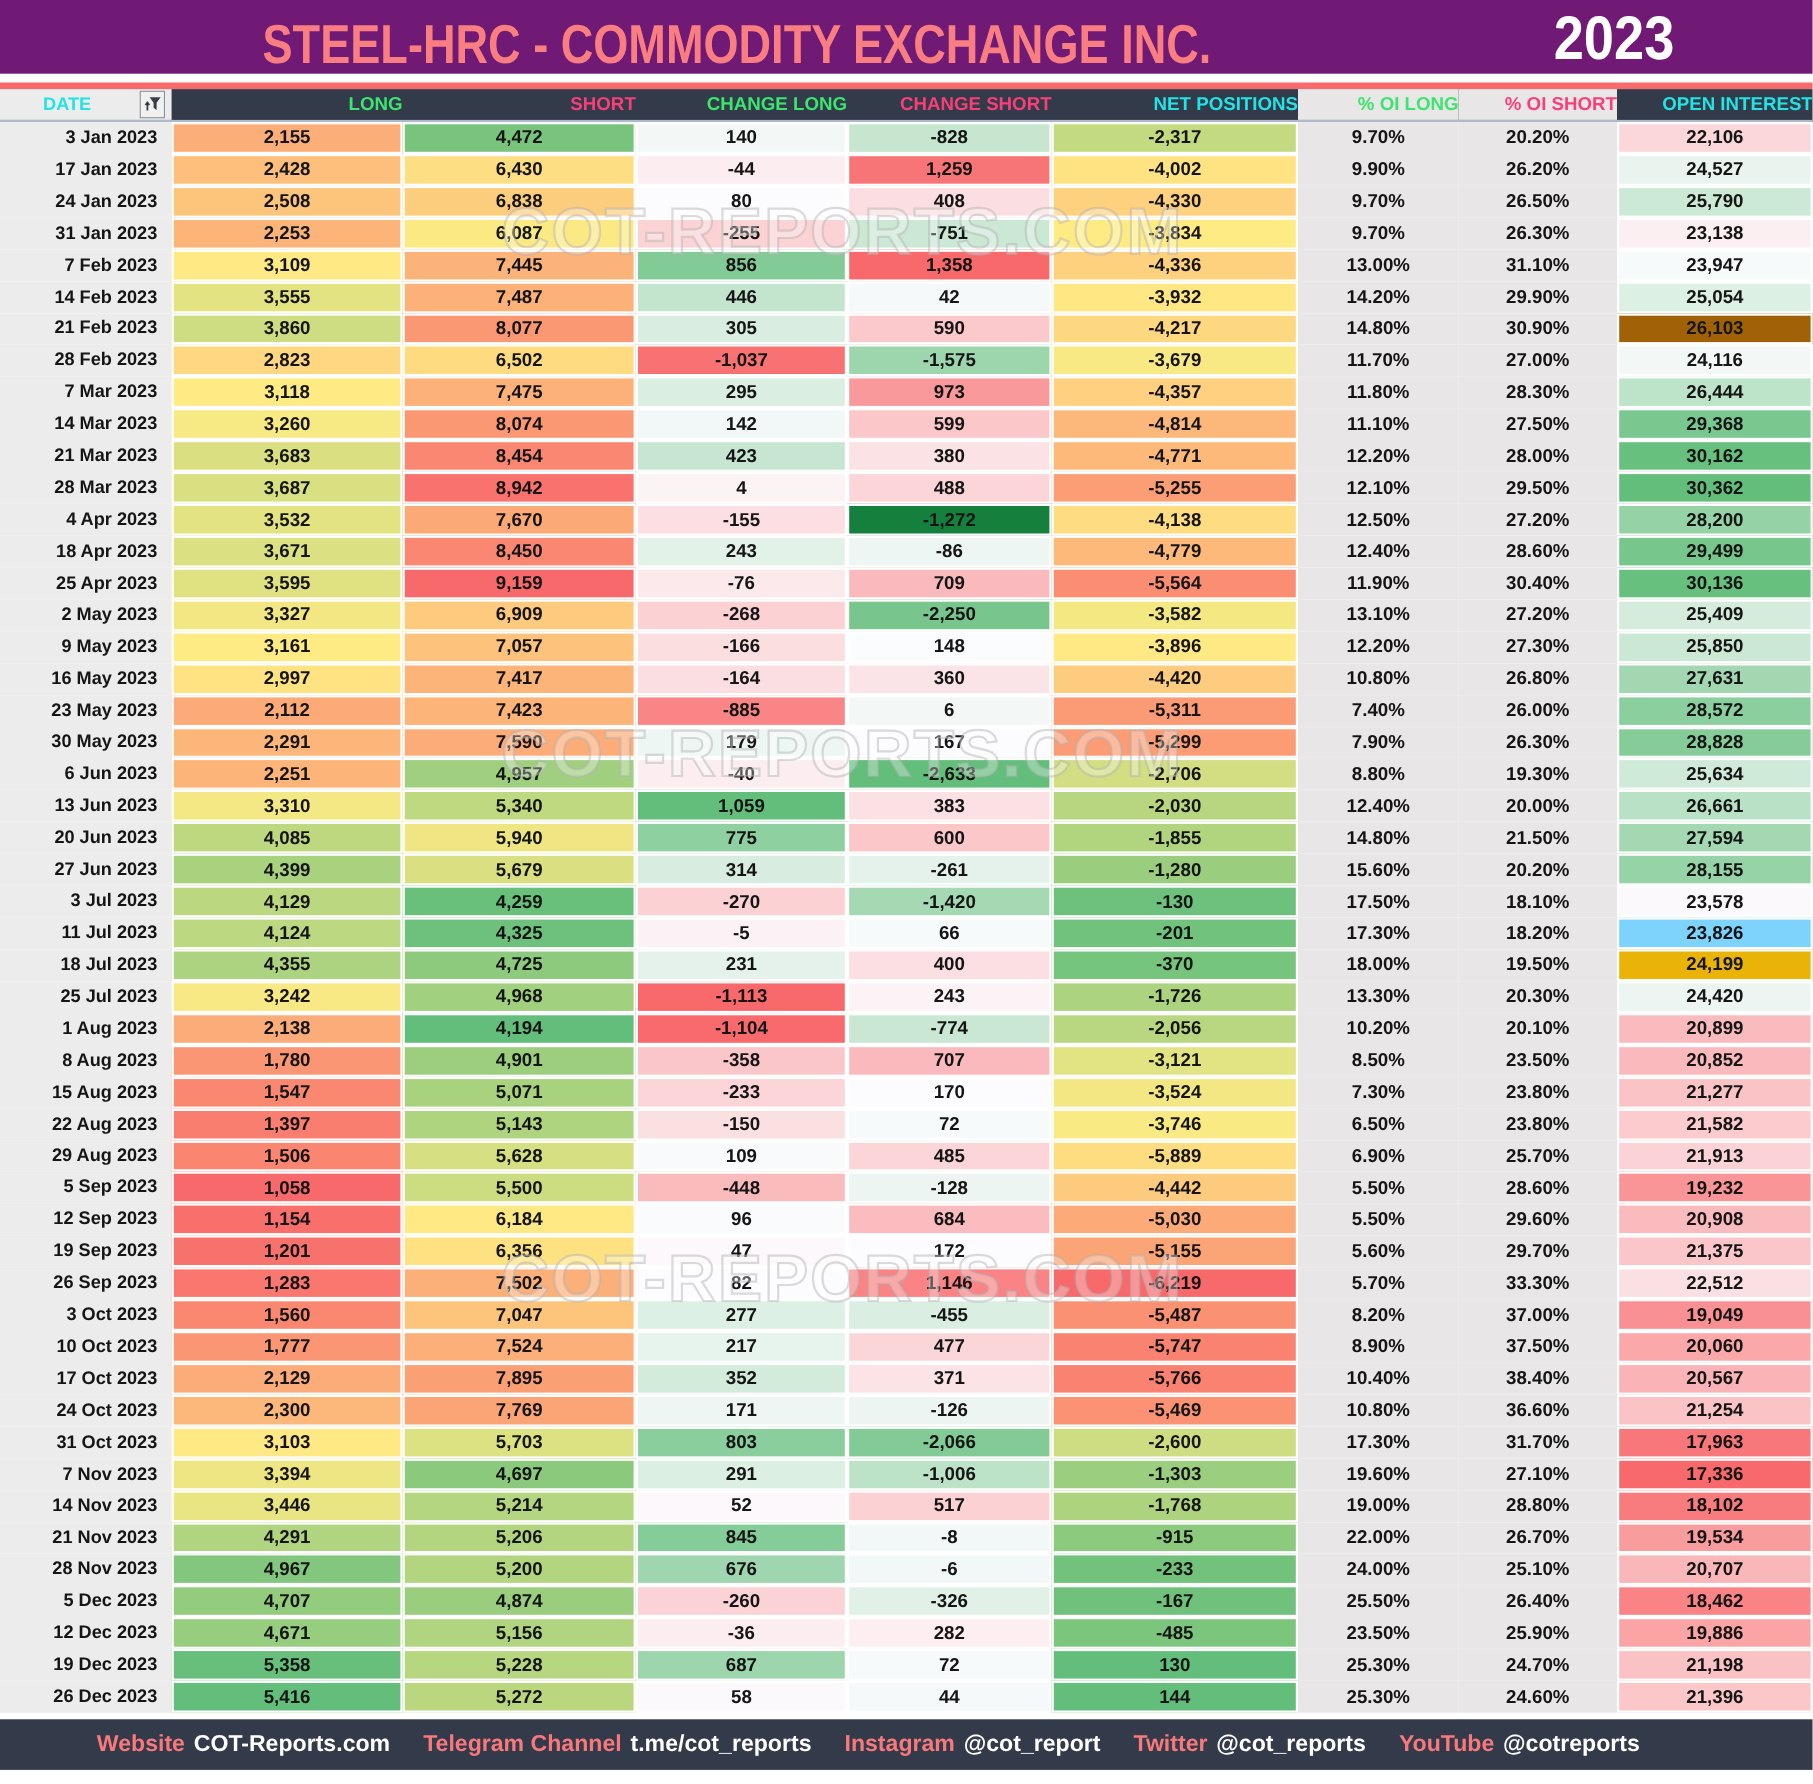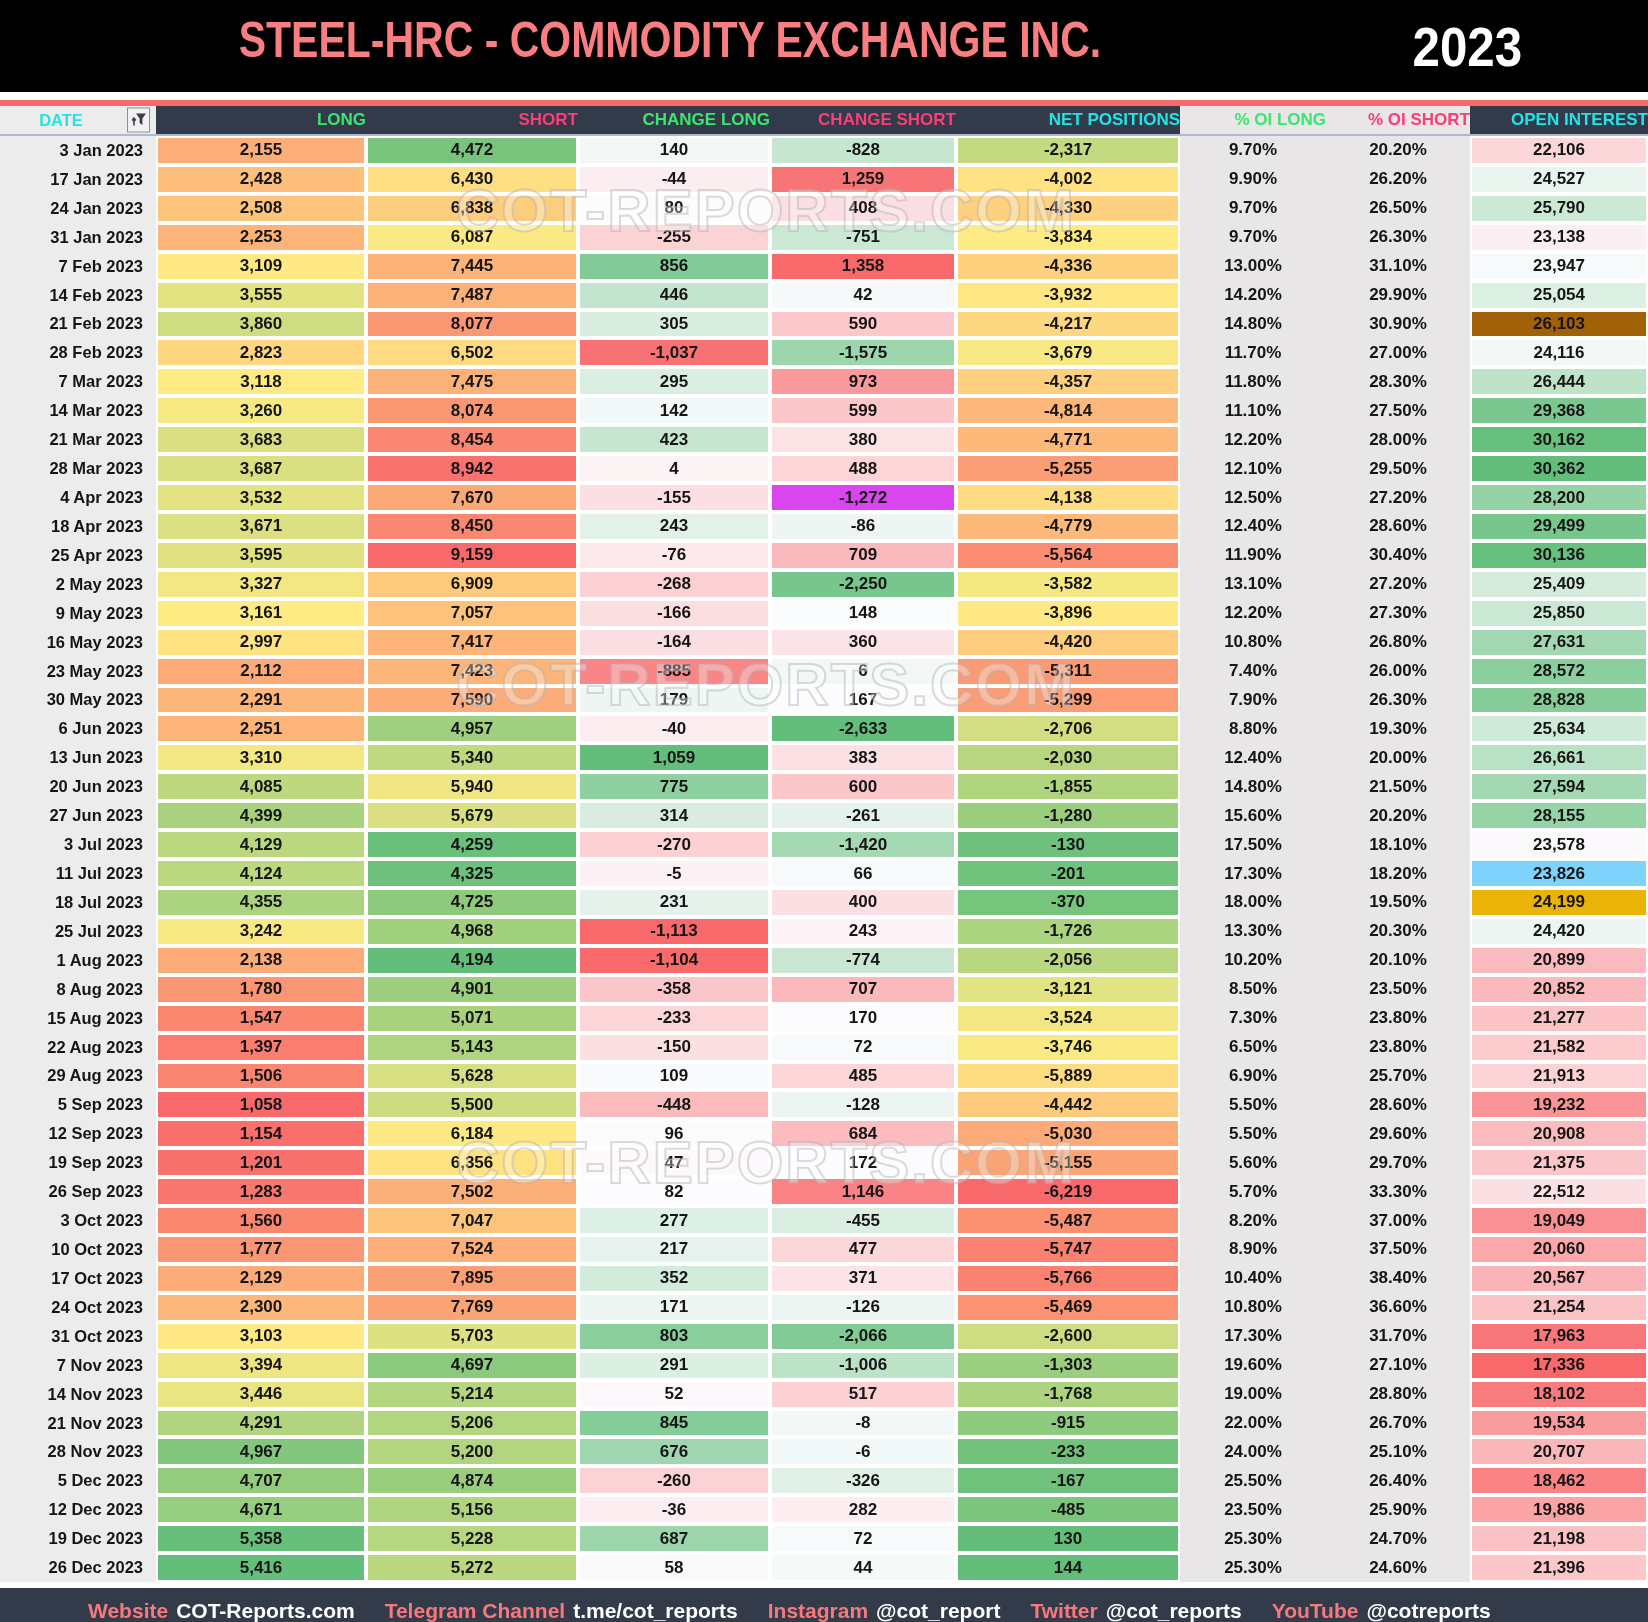--- a/index.html
+++ b/index.html
@@ -1,20 +1,20 @@
 <!DOCTYPE html>
 <html><head>
 <meta charset="utf-8">
 <style>
   html,body{margin:0;padding:0;background:#fff;}
   .page{position:relative;width:1648px;height:1622px;overflow:hidden;
         font-family:"Liberation Sans","DejaVu Sans",sans-serif;font-weight:bold;background:#fff;}
 
   
-  .titlebar{position:relative;height:92px;background:#000000;}
+  .titlebar{position:relative;height:67px;background:#701a75;}
   .title-wrap{position:absolute;left:0;top:0;width:1340px;height:80px;
               display:flex;align-items:center;justify-content:center;}
   .title{display:inline-block;font-size:50px;color:#F87E82;letter-spacing:0px;
          transform:scaleX(0.82);white-space:nowrap;}
   .year{position:absolute;right:118px;top:50%;transform:translateY(-50%) scaleX(0.88);
         font-size:56px;color:#ffffff;}
 
   .sep-white{height:8px;background:#ffffff;}
   .sep-coral{height:6px;background:#F8696B;}
 
@@ -234,21 +234,21 @@
         <span class="cell c5 heat" style="background: rgb(251, 158, 117);">-5,255</span>
         <span class="cell c6">12.10%</span>
         <span class="cell c7">29.50%</span>
         <span class="cell c8 heat" style="background: rgb(99, 190, 123);">30,362</span>
       </div>
       <div class="trow">
         <span class="cell c0">4 Apr 2023</span>
         <span class="cell c1 heat" style="background: rgb(228, 227, 130);">3,532</span>
         <span class="cell c2 heat" style="background: rgb(251, 169, 119);">7,670</span>
         <span class="cell c3 heat" style="background: rgb(251, 223, 226);">-155</span>
-        <span class="cell c4 heat" style="background: #d946ef;">-1,272</span>
+        <span class="cell c4 heat" style="background: #15803d;">-1,272</span>
         <span class="cell c5 heat" style="background: rgb(254, 220, 129);">-4,138</span>
         <span class="cell c6">12.50%</span>
         <span class="cell c7">27.20%</span>
         <span class="cell c8 heat" style="background: rgb(149, 210, 166);">28,200</span>
       </div>
       <div class="trow">
         <span class="cell c0">18 Apr 2023</span>
         <span class="cell c1 heat" style="background: rgb(219, 224, 130);">3,671</span>
         <span class="cell c2 heat" style="background: rgb(250, 135, 113);">8,450</span>
         <span class="cell c3 heat" style="background: rgb(227, 242, 233);">243</span>

